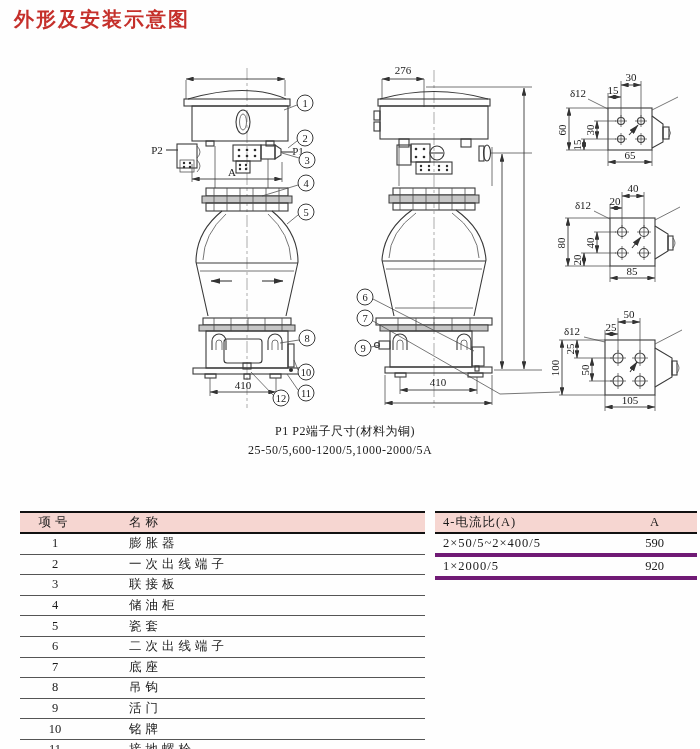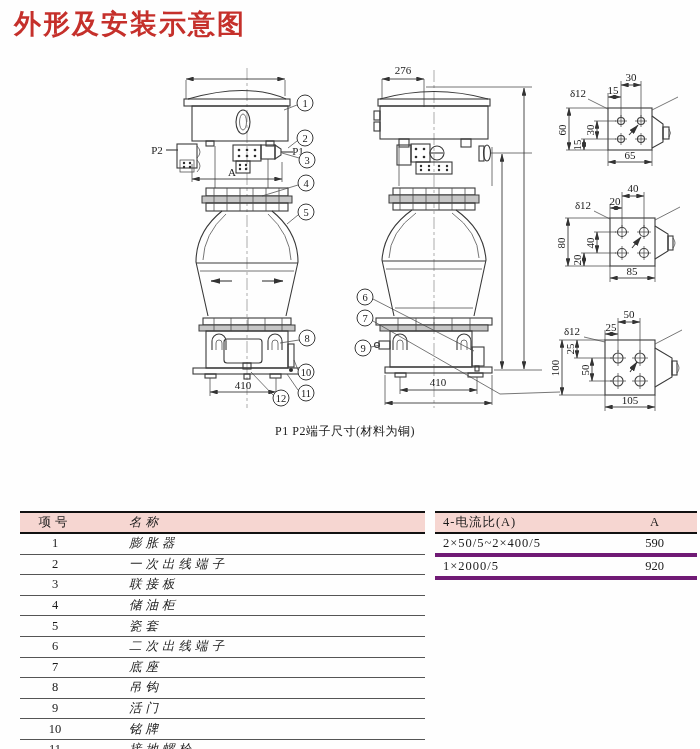--- a/index.html
+++ b/index.html
@@ -1,38 +1,38 @@
 <!DOCTYPE html>
 <html><head>
 <meta charset="utf-8">
 <style>
   html,body{margin:0;padding:0;background:#ffffff;}
   #page{position:relative;width:700px;height:749px;background:#fefefe;overflow:hidden;
         font-family:"Liberation Serif","DejaVu Serif",serif;color:#1a1a1a;}
   #title{position:absolute;left:14px;top:6px;font-family:"Liberation Sans","DejaVu Sans",sans-serif;
-         font-size:27px;font-weight:700;color:#c5302b;letter-spacing:2px;}
+         font-size:20px;font-weight:700;color:#c5302b;letter-spacing:2px;}
   svg{position:absolute;left:0;top:0;}
   .ol{stroke:#3a3a3a;fill:none;stroke-width:1.1;}
   .olf{stroke:#3a3a3a;fill:#c6c6c6;stroke-width:1;}
   .thin{stroke:#4a4a4a;fill:none;stroke-width:0.75;}
   .diml{stroke:#3a3a3a;fill:none;stroke-width:0.9;marker-start:url(#arr);marker-end:url(#arr);}
   .dime{stroke:#3a3a3a;fill:none;stroke-width:1.1;marker-end:url(#arr);}
   .cl{stroke:#8a8a8a;fill:none;stroke-width:0.7;stroke-dasharray:12 3 3 3;}
   .dot{fill:#2c2c2c;}
   .co{fill:#fff;stroke:#3a3a3a;stroke-width:1;}
   text{fill:#1a1a1a;font-family:"Liberation Serif","DejaVu Serif",serif;}
   .d{font-size:11px;}
   .cot{font-size:10.5px;}
   .cap{position:absolute;text-align:center;font-size:12px;letter-spacing:0.5px;}
   table{border-collapse:collapse;position:absolute;font-size:12.5px;}
   #parts-table{left:20px;top:511px;width:405px;border-top:2.5px solid #111;}
   #parts-table thead td{background:#f6d6d1;border-bottom:2px solid #111;height:17px;}
   #parts-table tbody td{border-bottom:1px solid #555;height:17.6px;}
   #parts-table td.c1{width:68px;text-align:center;}
-  #parts-table td.c2{padding-left:39px;letter-spacing:4px;font-style:italic;}
+  #parts-table td.c2{padding-left:39px;letter-spacing:4px;}
   #ratio-table{left:435px;top:511px;width:262px;border-top:2.5px solid #111;}
   #ratio-table thead td{background:#f6d6d1;border-bottom:2px solid #111;height:17px;}
   #ratio-table tbody td{border-bottom:4px solid #701a75;height:17.2px;}
   #ratio-table td.c1{padding-left:8px;letter-spacing:1px;width:168px;}
   #ratio-table td.c2{text-align:center;}
 </style>
 </head>
 <body>
 
 <div id="page">
@@ -427,20 +427,21 @@
       <line class="diml" x1="592" y1="358" x2="592" y2="381"></line>
       <text class="d" x="589" y="370" text-anchor="middle" transform="rotate(-90 589 370)">50</text>
       <line class="thin" x1="605" y1="395" x2="605" y2="411"></line>
       <line class="thin" x1="655" y1="395" x2="655" y2="411"></line>
       <line class="diml" x1="605" y1="407" x2="655" y2="407"></line>
       <text class="d" x="630" y="404" text-anchor="middle">105</text>
     </g>
   </svg>
 
   <div class="cap" style="left:145px;top:423px;width:400px;">P1 P2端子尺寸(材料为铜)</div>
+  <div class="cap" style="left:140px;top:443px;width:400px;">25-50/5,600-1200/5,1000-2000/5A</div>
 
   <table id="parts-table">
     <thead>
       <tr>
         <td class="c1" style="letter-spacing:4px;">项号</td>
         <td class="c2">名称</td>
       </tr>
     </thead>
     <tbody>
       <tr>

